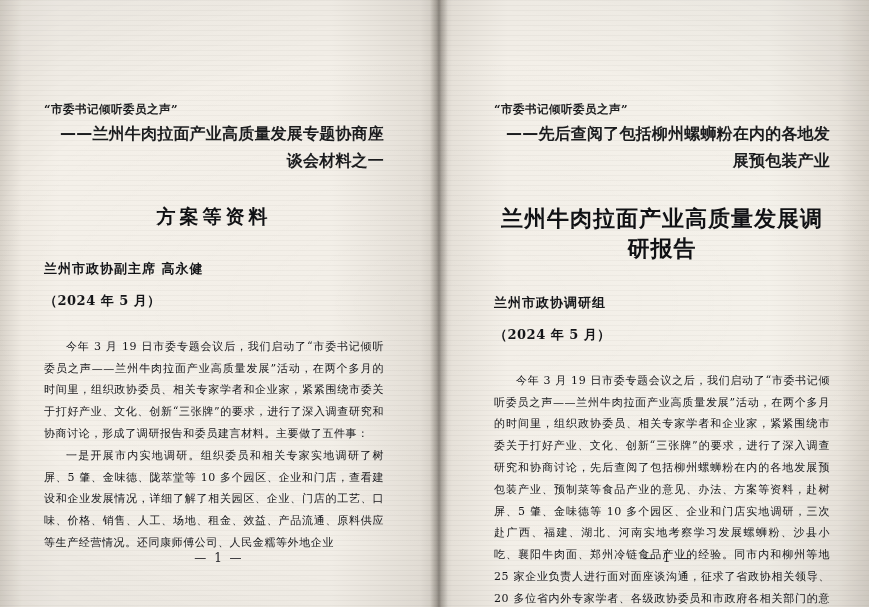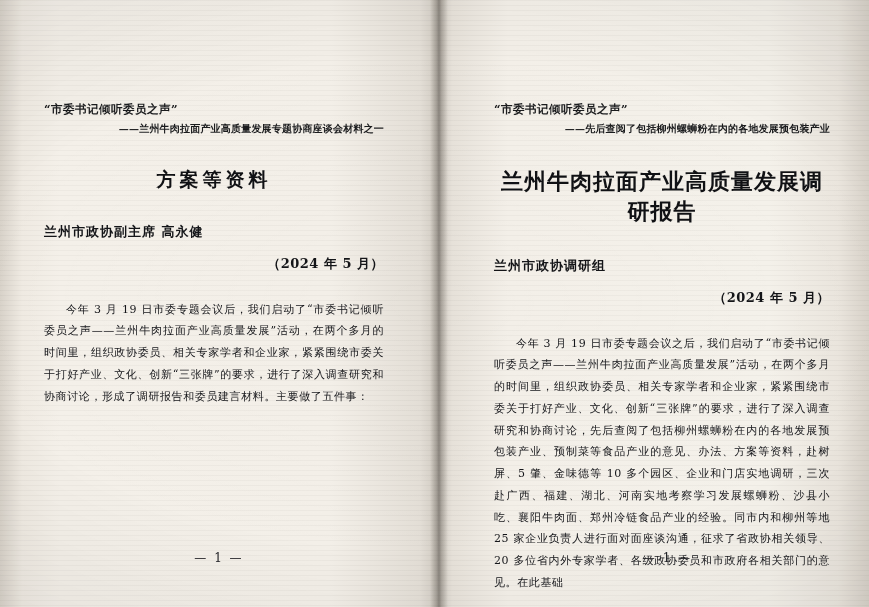--- a/index.html
+++ b/index.html
@@ -77,21 +77,21 @@
 
   .kicker {
     font-size: 11.5px;
     font-weight: 700;
     letter-spacing: 0.5px;
     line-height: 1.7;
     margin: 0;
     color: #1b1c1e;
   }
   .kicker-sub {
-    font-size: 10px;
+    font-size: 16px;
     font-weight: 700;
     letter-spacing: 0.2px;
     line-height: 1.7;
     margin: 0 0 0 0;
     text-align: right;
     color: #1b1c1e;
   }
   .doc-title {
     text-align: center;
     font-size: 19px;
@@ -106,21 +106,21 @@
   }
   .byline {
     text-align: left;
     font-size: 13px;
     font-weight: 700;
     letter-spacing: 1px;
     margin: 30px 0 0 0;
     color: #141518;
   }
   .dateline {
-    text-align: right;
+    text-align: left;
     font-size: 13px;
     font-weight: 700;
     letter-spacing: 0.5px;
     margin: 14px 0 0 0;
     color: #141518;
   }
   .body {
     margin-top: 26px;
   }
   .para {
@@ -167,20 +167,21 @@
   <div class="page page-left">
     <div class="texture"></div>
     <div class="content content-left">
       <p class="kicker">“市委书记倾听委员之声”</p>
       <p class="kicker-sub">——兰州牛肉拉面产业高质量发展专题协商座谈会材料之一</p>
       <h1 class="doc-title">方案等资料</h1>
       <p class="byline">兰州市政协副主席  高永健</p>
       <p class="dateline">（2024 年 5 月）</p>
       <div class="body">
         <p class="para">今年 3 月 19 日市委专题会议后，我们启动了“市委书记倾听委员之声——兰州牛肉拉面产业高质量发展”活动，在两个多月的时间里，组织政协委员、相关专家学者和企业家，紧紧围绕市委关于打好产业、文化、创新“三张牌”的要求，进行了深入调查研究和协商讨论，形成了调研报告和委员建言材料。主要做了五件事：</p>
+        <p class="para">一是开展市内实地调研。组织委员和相关专家实地调研了树屏、5 肇、金味德、陇萃堂等 10 多个园区、企业和门店，查看建设和企业发展情况，详细了解了相关园区、企业、门店的工艺、口味、价格、销售、人工、场地、租金、效益、产品流通、原料供应等生产经营情况。还同康师傅公司、人民金糯等外地企业</p>
       </div>
     </div>
     <div class="page-num page-num-left">— 1 —</div>
   </div>
 
   <div class="page page-right">
     <div class="texture"></div>
     <div class="content content-right">
       <p class="kicker">“市委书记倾听委员之声”</p>
       <p class="kicker-sub">——先后查阅了包括柳州螺蛳粉在内的各地发展预包装产业</p>

